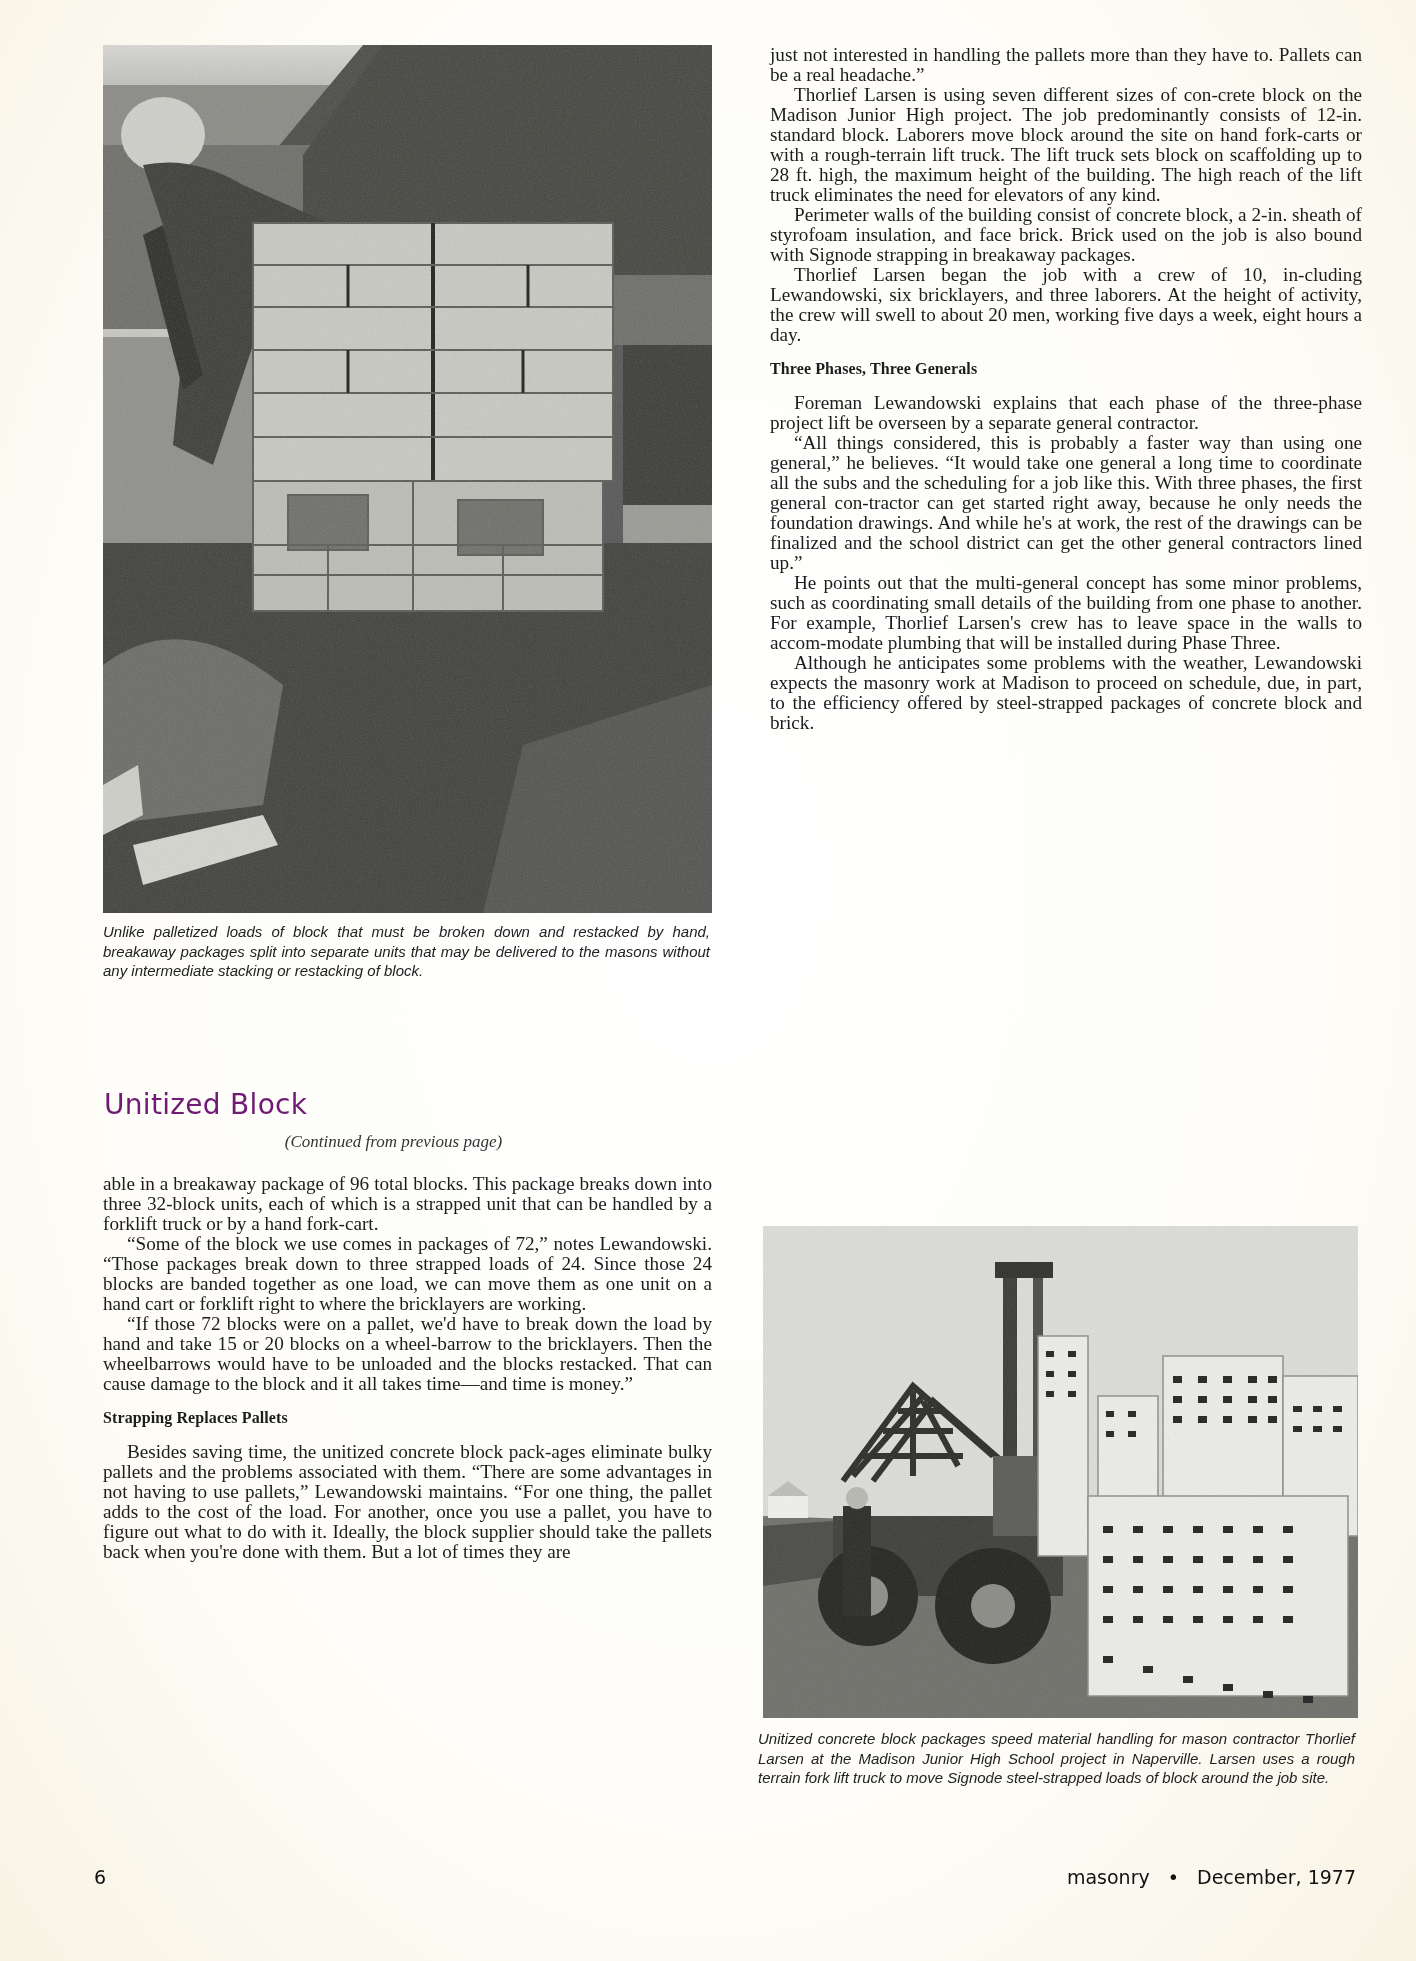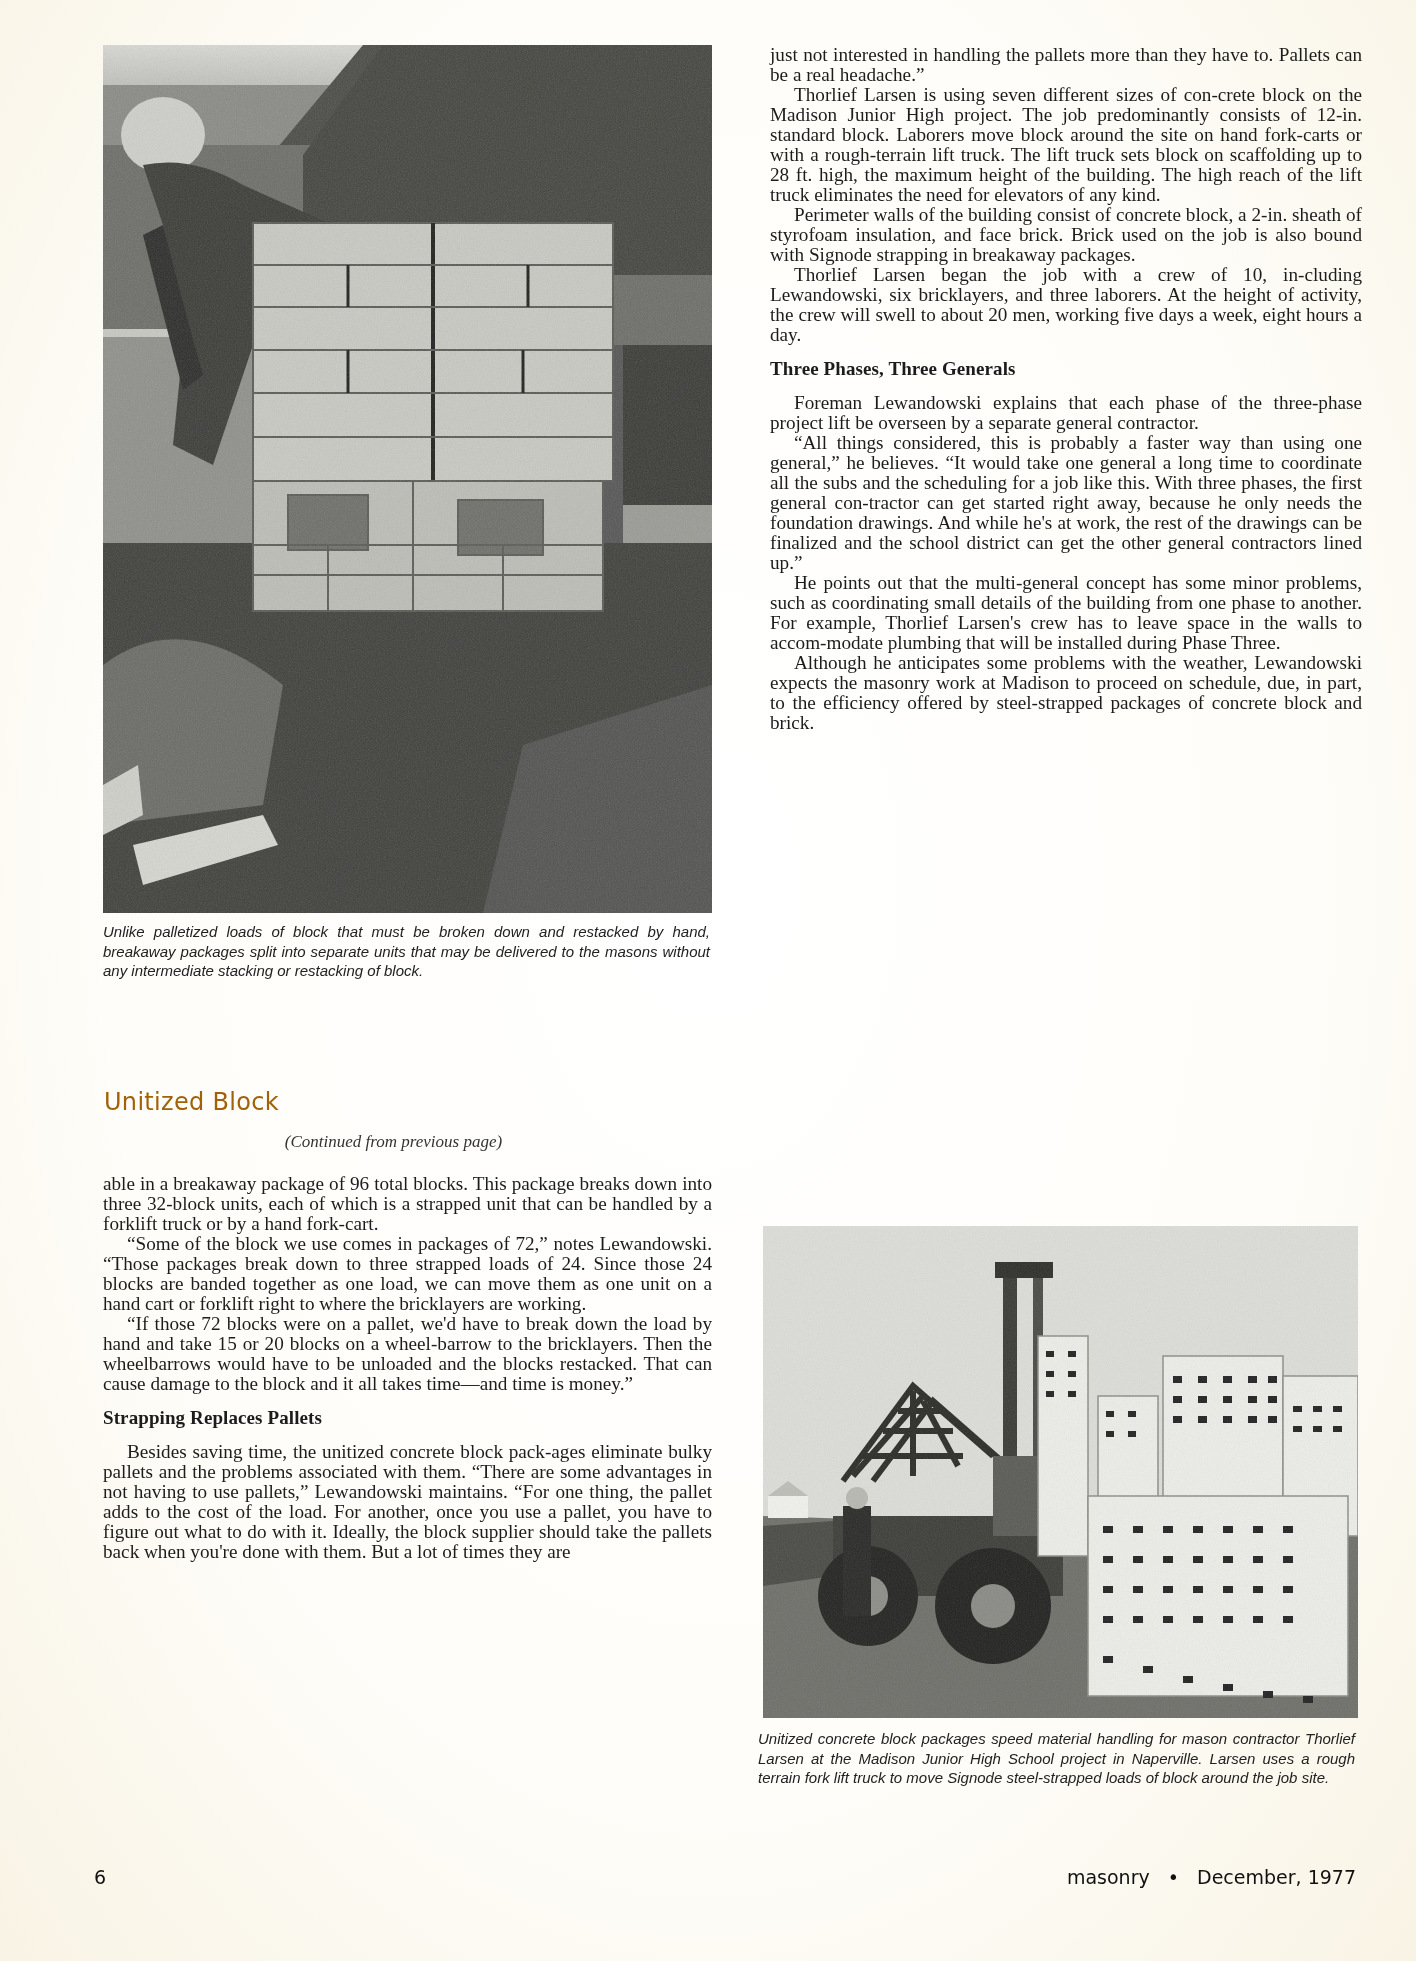--- a/index.html
+++ b/index.html
@@ -4,24 +4,24 @@
 <style>
   html, body { margin:0; padding:0; }
   body {
     width:1416px; height:1961px; position:relative; overflow:hidden;
     background: radial-gradient(ellipse at 50% 45%, #ffffff 0%, #fefdf9 60%, #f8f3e4 100%);
     color:#1c1c1c;
   }
   .col { position:absolute; font-family:"Liberation Serif","DejaVu Serif",serif; font-size:19.2px; line-height:20px; text-align:justify; }
   .col p { margin:0; text-indent:24px; }
   .col p.noindent { text-indent:0; }
-  .subhead { font-family:"Liberation Serif",serif; font-weight:bold; font-size:19px; margin:14px 0 14px 0 !important; text-indent:0 !important; letter-spacing:0.1px; }
+  .subhead { font-family:"Liberation Serif",serif; font-weight:bold; font-size:16px; margin:14px 0 14px 0 !important; text-indent:0 !important; letter-spacing:0.1px; }
   .caption { position:absolute; font-family:"Liberation Sans","DejaVu Sans",sans-serif; font-style:italic; font-size:15px; line-height:19.5px; text-align:justify; color:#222; }
   .photo { position:absolute; overflow:hidden; }
-  .heading { position:absolute; font-family:"DejaVu Sans","Liberation Sans",sans-serif; font-size:24px; color:#a16207; letter-spacing:0.3px; }
+  .heading { position:absolute; font-family:"DejaVu Sans","Liberation Sans",sans-serif; font-size:28px; color:#701a75; letter-spacing:0.3px; }
   .continued { position:absolute; font-family:"Liberation Serif",serif; font-style:italic; font-size:17px; color:#333; text-align:center; }
   .footer { position:absolute; font-family:"DejaVu Sans","Liberation Sans",sans-serif; font-size:19px; color:#111; }
 </style>
 </head>
 <body>
 
 <div class="photo" style="left:103px; top:45px; width:609px; height:868px;">
   <svg width="609" height="868" viewBox="0 0 609 868">
     <defs>
       <filter id="grain1">

